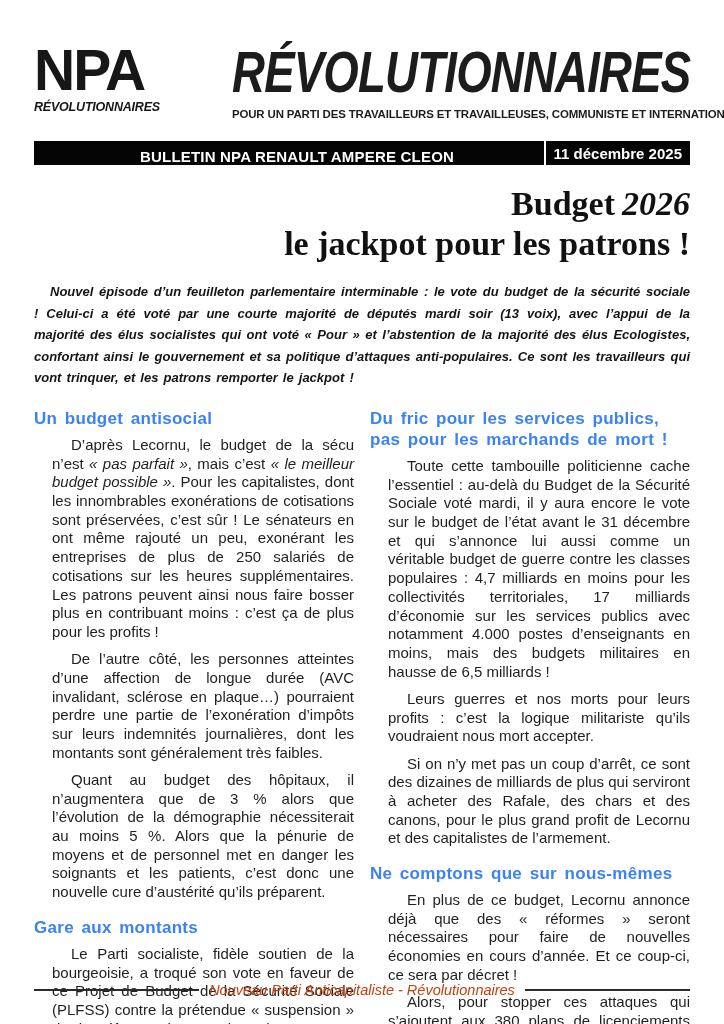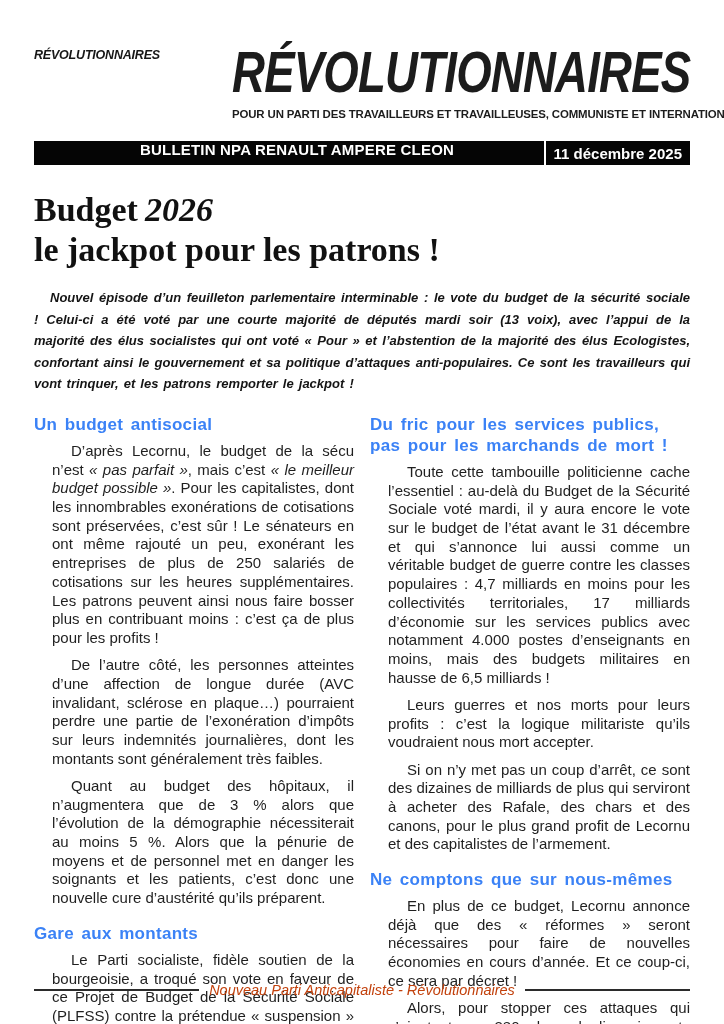--- a/index.html
+++ b/index.html
@@ -27,35 +27,35 @@
     color:#1c1c1c; letter-spacing:-1px;
   }
   .masthead-tagline {
     font-size:11.8px; font-weight:bold; letter-spacing:-0.15px;
     white-space:nowrap; transform:scaleX(0.97); transform-origin:left top;
     margin-top:6px; color:#1c1c1c;
   }
   
   .banner {
     margin-top:20px; height:24px; background:#050505; color:#fff;
-    display:flex; align-items:flex-start; position:relative;
+    display:flex; align-items:flex-end; position:relative;
     font-weight:bold; font-size:15px;
   }
   .banner-title {
     position:absolute; left:0; right:130px; text-align:center;
     letter-spacing:0.2px;
   }
   .banner-date {
     margin-left:auto; height:100%; display:flex; align-items:center;
     border-left:2px solid #fff; padding:0 8px; white-space:nowrap;
   }
   
   .headline {
-    text-align:left; font-family:"Liberation Serif", serif;
-    font-weight:bold; font-size:34px; line-height:40px; margin-top:25px;
+    text-align:right; font-family:"Liberation Serif", serif;
+    font-weight:bold; font-size:34px; line-height:40px; margin-top:19px;
     color:#111;
   }
   .headline .it { font-style:italic; margin-left:7px; }
   
   .intro {
     margin-top:17px; font-weight:bold; font-style:italic;
     font-size:13px; line-height:21.6px; text-align:justify;
     text-indent:16px; word-spacing:1.5px; color:#151515;
   }
   
@@ -81,20 +81,21 @@
   .footer-line { flex:1; height:2px; background:#2b2b2b; }
   .footer-text { white-space:nowrap; }
 </style>
 </head>
 <body>
 
 <div class="page">
 
   <div class="header">
     <div class="logo">
+      <div class="logo-npa">NPA</div>
       <div class="logo-sub">RÉVOLUTIONNAIRES</div>
     </div>
     <div class="masthead">
       <div class="masthead-title">RÉVOLUTIONNAIRES</div>
       <div class="masthead-tagline">POUR UN PARTI DES TRAVAILLEURS ET TRAVAILLEUSES, COMMUNISTE ET INTERNATIONALISTE</div>
     </div>
   </div>
 
   <div class="banner">
     <div class="banner-title">BULLETIN NPA RENAULT AMPERE CLEON</div>

